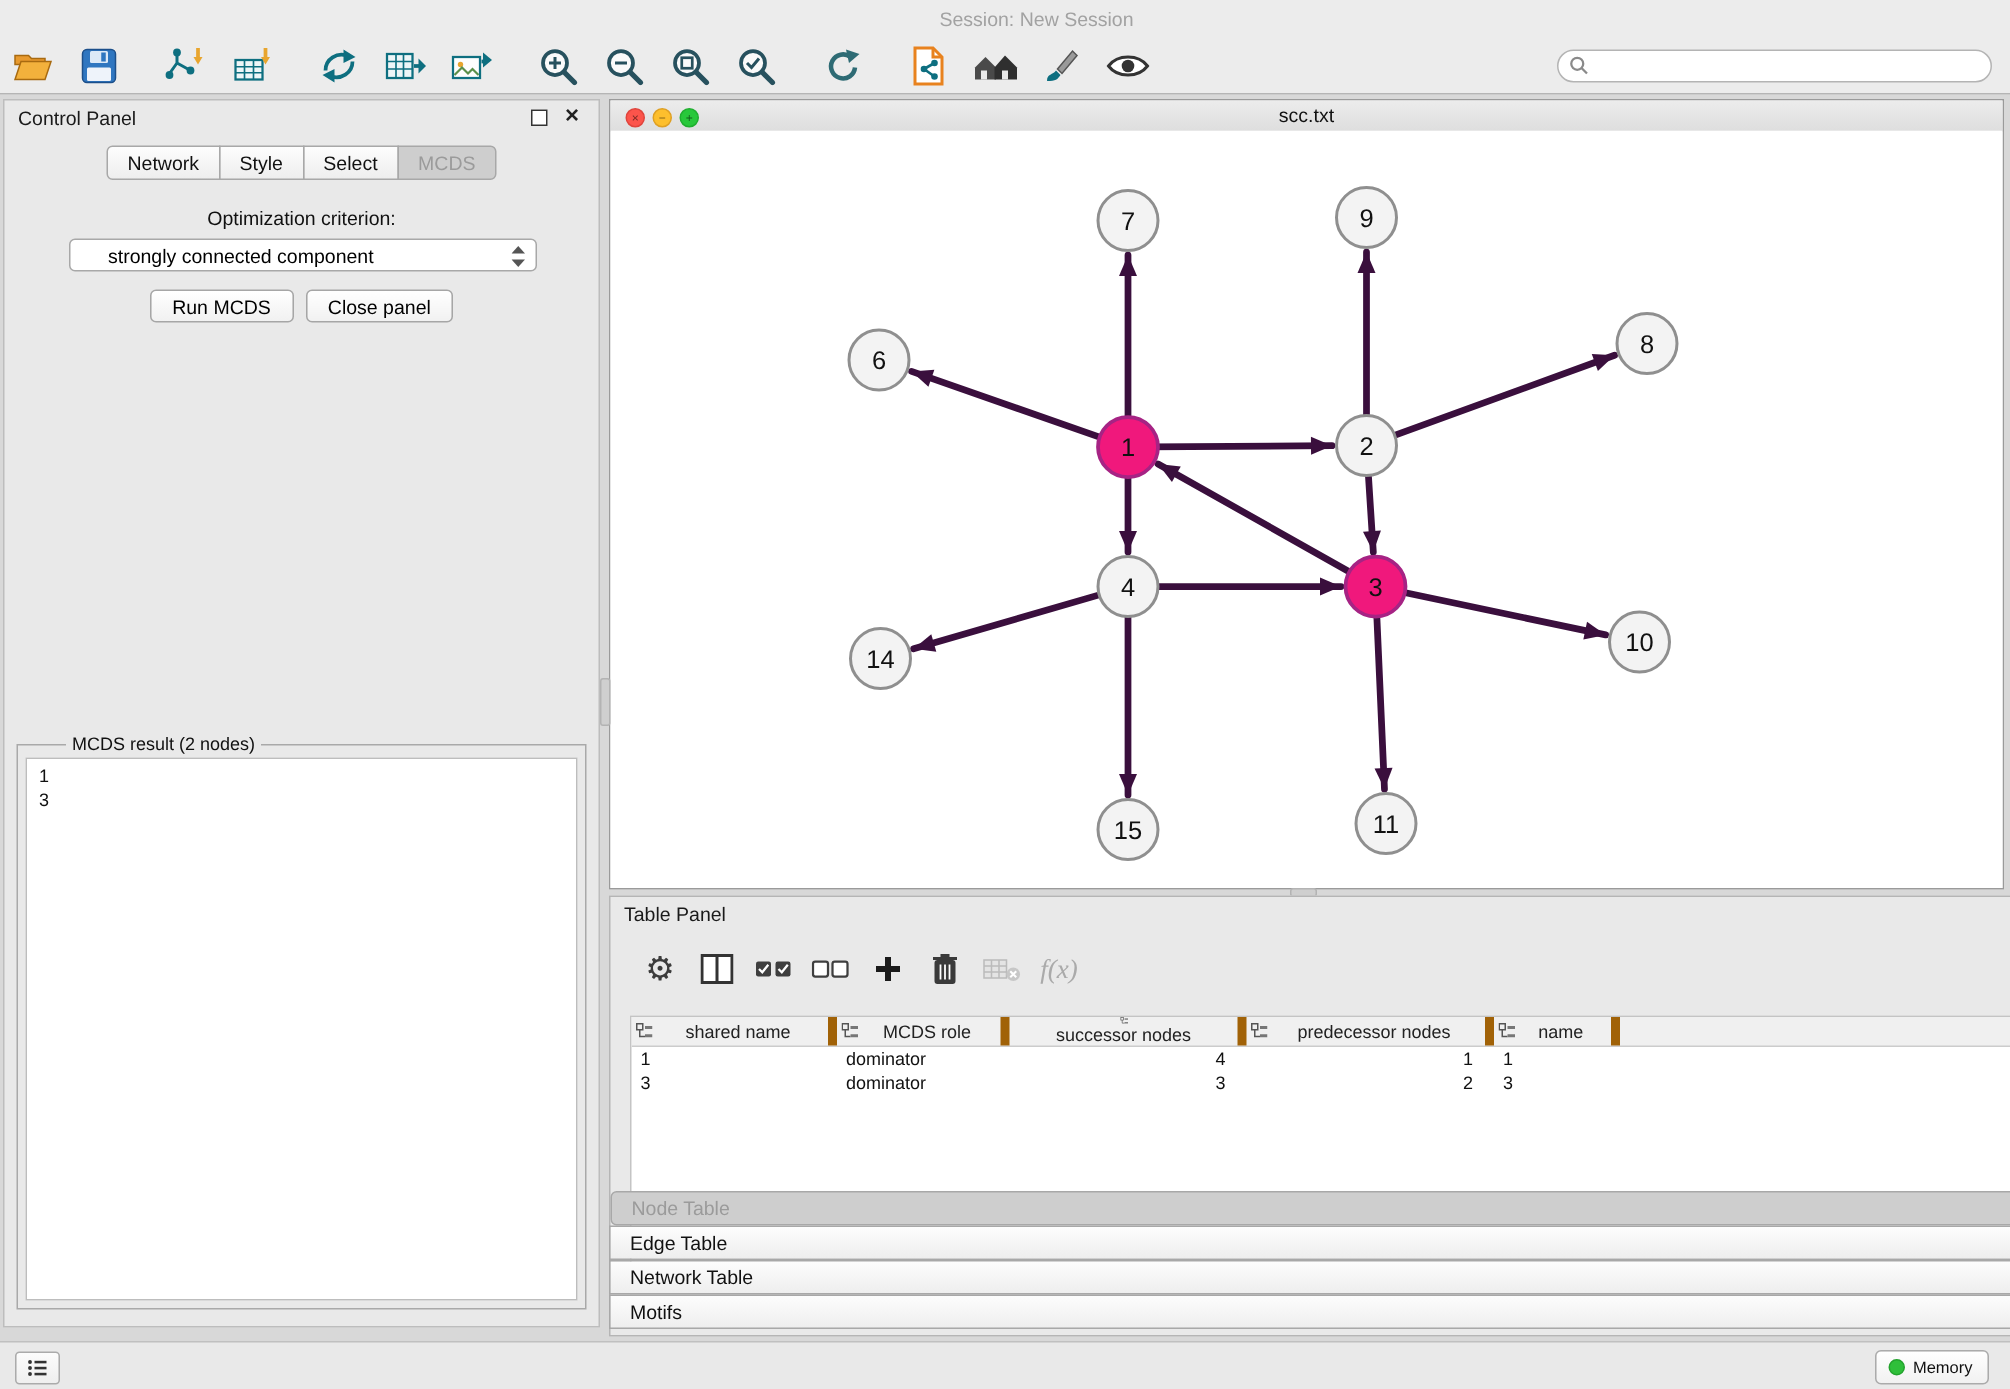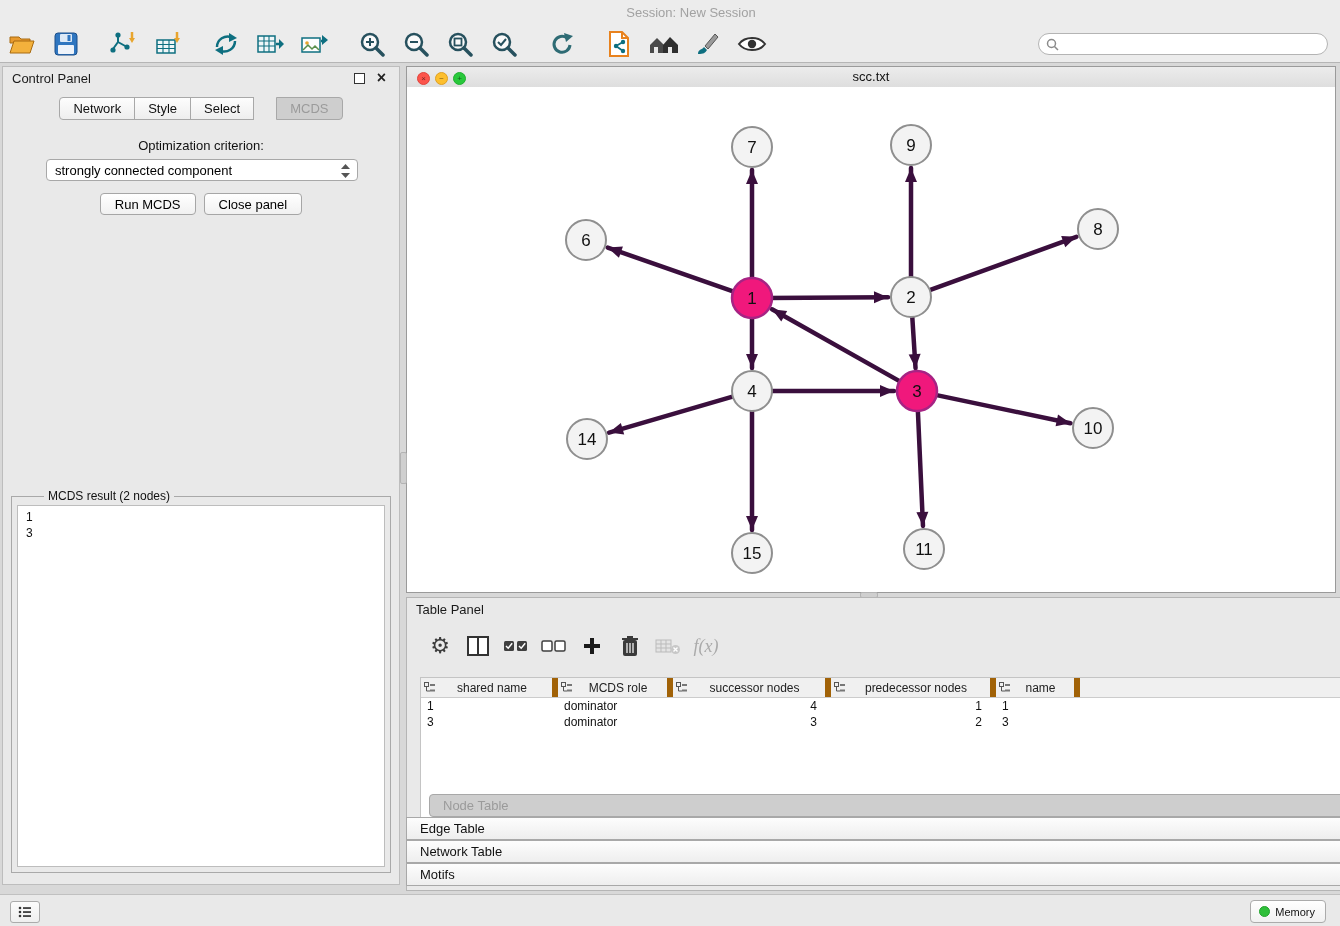--- a/index.html
+++ b/index.html
@@ -40,26 +40,26 @@
     background:#e9e9e9;border:1px solid #bdbdbd;box-sizing:border-box;
   }
   .cp-tabs{position:absolute;top:30px;left:0;width:100%;display:flex;justify-content:center;}
   .tab-btn{
     padding:3px 13px;font-size:13px;color:#111;
     background:linear-gradient(#fdfdfd,#eeeeee);
     border:1px solid #a8a8a8;margin-left:-1px;cursor:default;white-space:nowrap;
   }
   .tab-btn:first-child{border-radius:4px 0 0 4px;margin-left:0;}
   .tab-btn:last-child{border-radius:0 4px 4px 0;}
-  .tab-btn.active{background:#cecece;color:#9b9b9b;margin-left:22px;}
+  .tab-btn.active{background:#cecece;color:#9b9b9b;}
   .opt-label{position:absolute;top:71px;left:0;width:100%;text-align:center;font-size:13px;color:#111;}
   .combo{
     position:absolute;top:92px;left:43px;width:312px;height:22px;box-sizing:border-box;
     background:#fff;border:1px solid #a8a8a8;border-radius:4px;
-    display:flex;align-items:center;font-size:13px;padding-left:8px;
+    display:flex;align-items:center;font-size:13px;padding-left:25px;
   }
   .combo-arrows{position:absolute;right:7px;top:4px;}
   .cp-buttons{position:absolute;top:126px;left:0;width:100%;display:flex;justify-content:center;gap:8px;}
   .mac-btn{
     height:22px;padding:0 14px;font-size:13px;font-family:"Liberation Sans",sans-serif;
     background:linear-gradient(#ffffff,#f1f1f1);border:1px solid #a6a6a6;border-radius:4px;cursor:default;
   }
   .result-box{
     position:absolute;left:8px;top:429px;width:380px;height:377px;
     border:1px solid #a9a9a9;box-sizing:border-box;
@@ -462,21 +462,21 @@
       </div>
       <div class="th" style="width:115px;">
         <svg width="11" height="11" viewBox="0 0 11 11">
             <rect x="0.5" y="0.5" width="4" height="4" fill="none" stroke="#555"></rect>
             <path d="M2.5 4.5 V9 H6" fill="none" stroke="#555"></path>
             <rect x="6" y="2" width="5" height="2" fill="#777"></rect>
             <rect x="6" y="7.5" width="5" height="2" fill="#777"></rect>
           </svg>
         <span class="th-label">MCDS role</span>
       </div>
-      <div class="th" style="width:158px;">
+      <div class="th" style="width:158px;flex-direction:column;">
         <svg width="11" height="11" viewBox="0 0 11 11">
             <rect x="0.5" y="0.5" width="4" height="4" fill="none" stroke="#555"></rect>
             <path d="M2.5 4.5 V9 H6" fill="none" stroke="#555"></path>
             <rect x="6" y="2" width="5" height="2" fill="#777"></rect>
             <rect x="6" y="7.5" width="5" height="2" fill="#777"></rect>
           </svg>
         <span class="th-label">successor nodes</span>
       </div>
       <div class="th" style="width:165px;">
         <svg width="11" height="11" viewBox="0 0 11 11">

